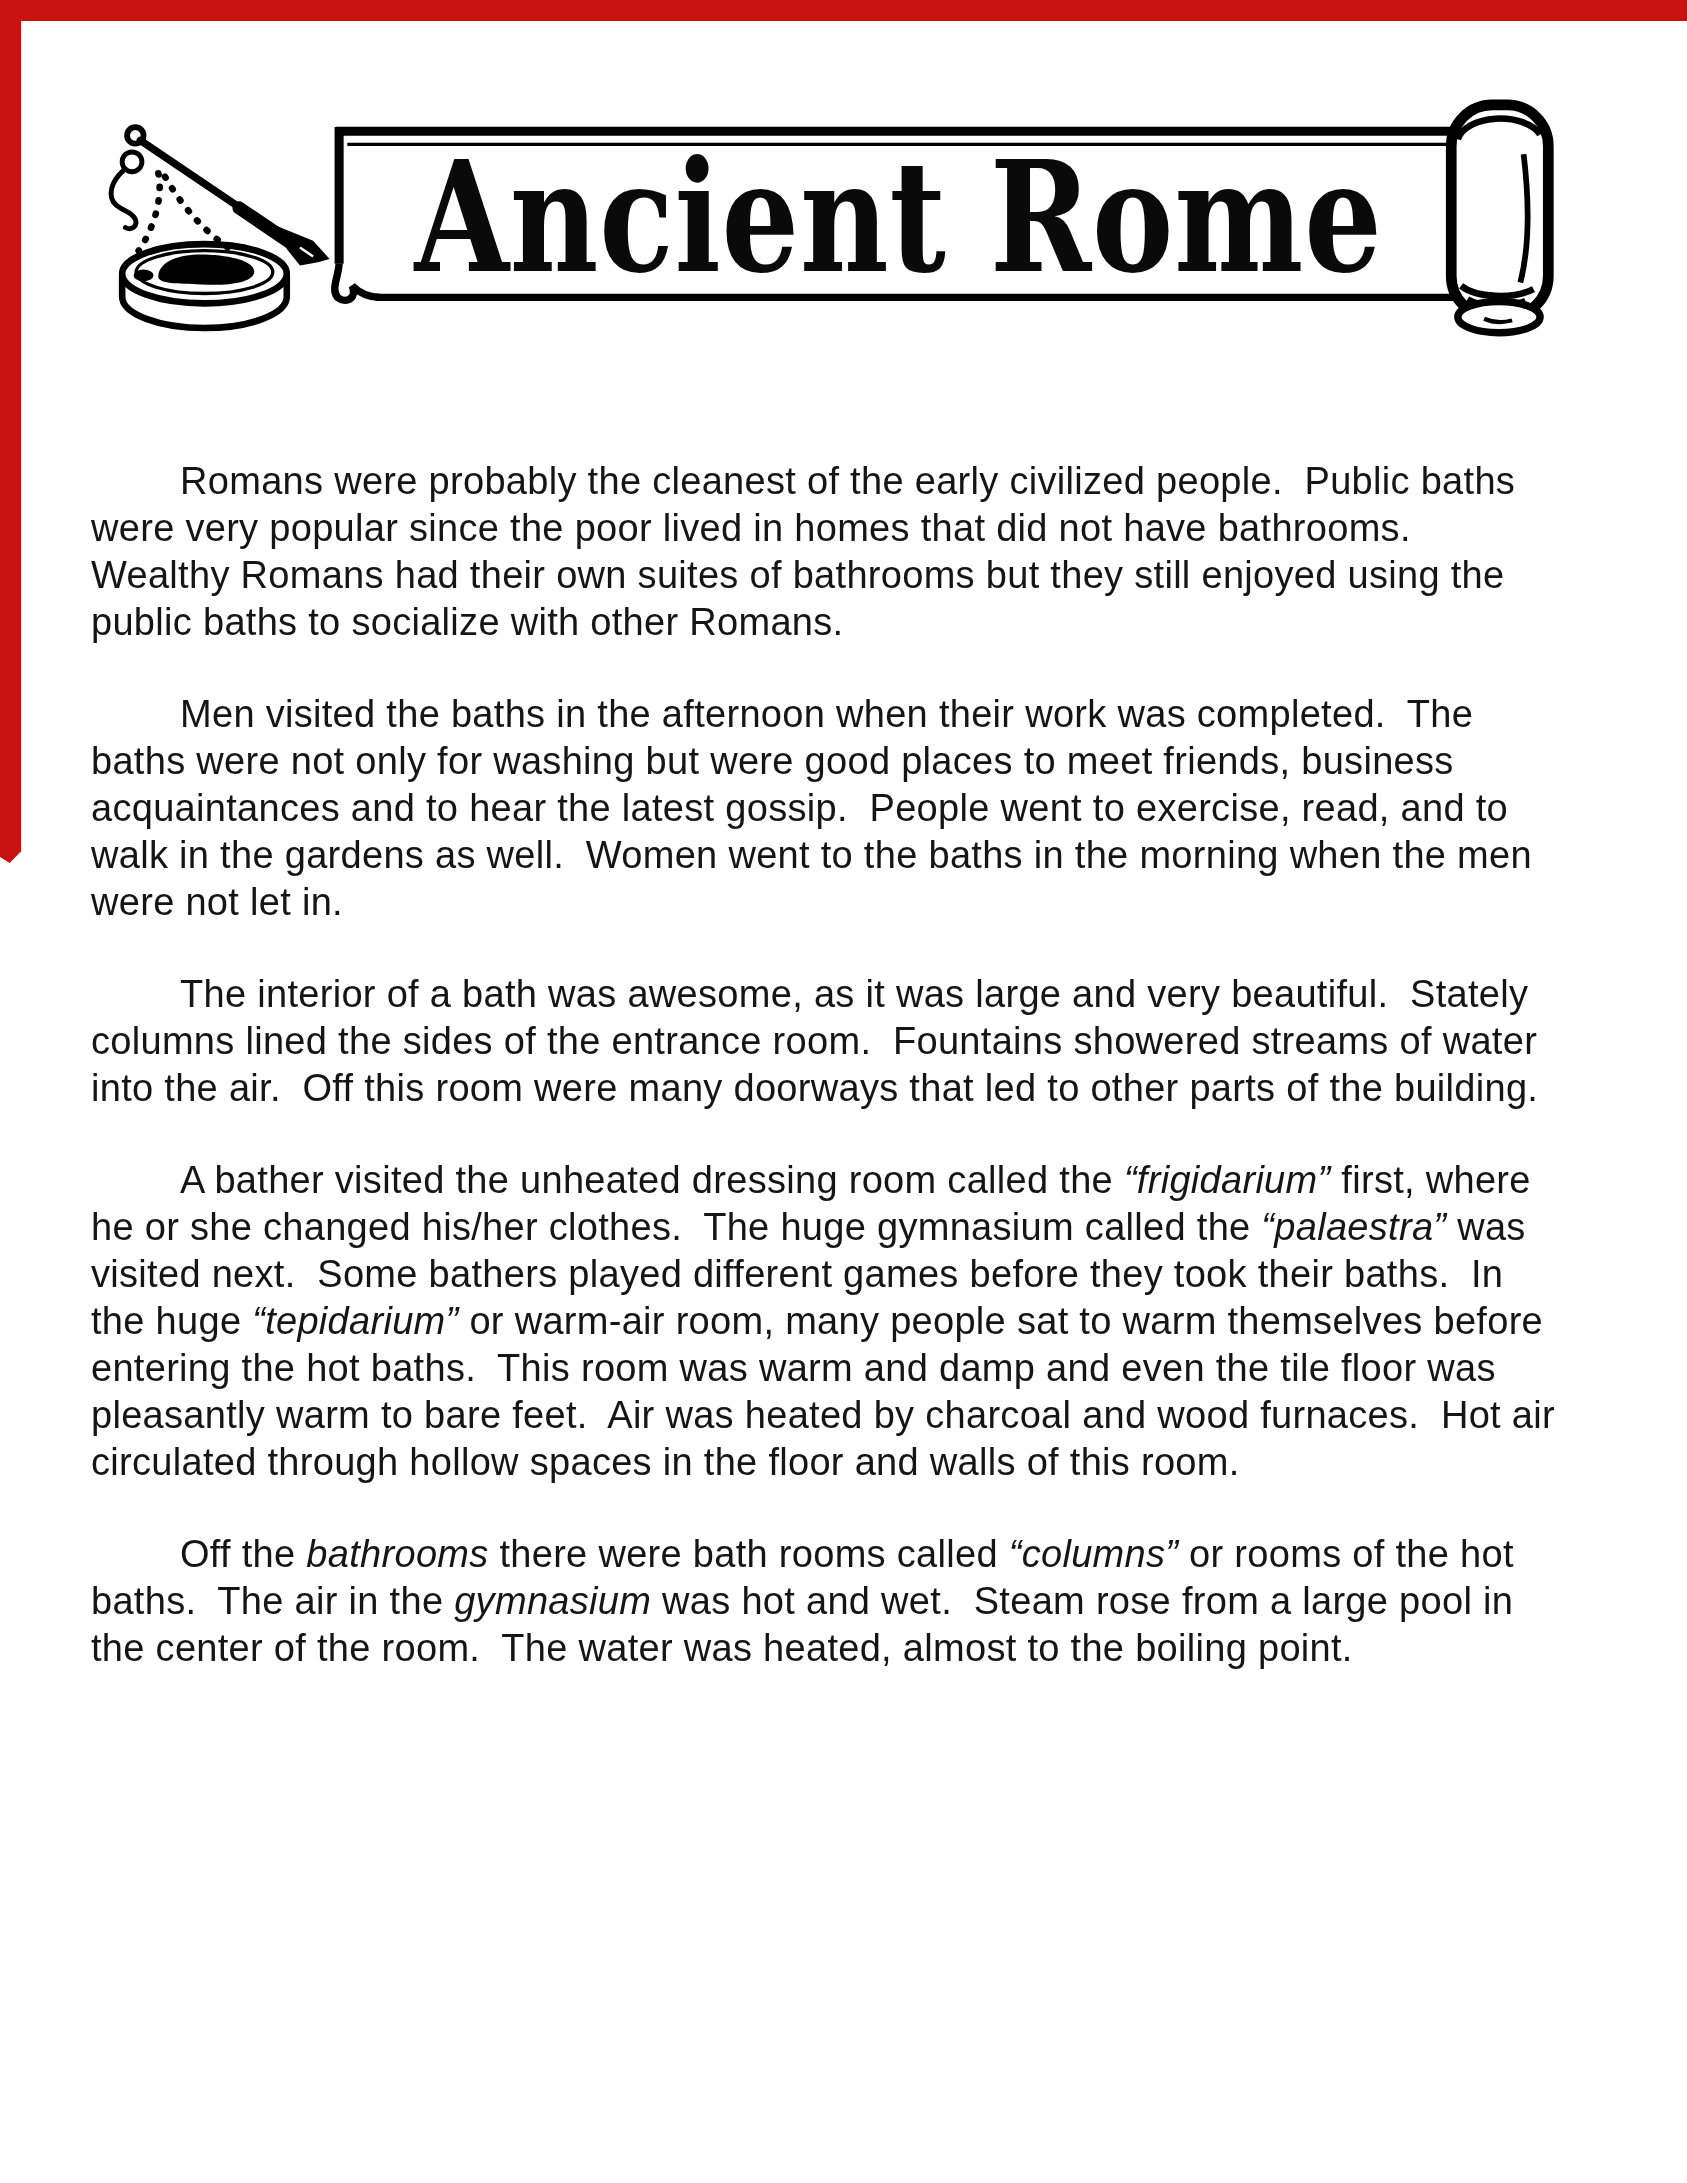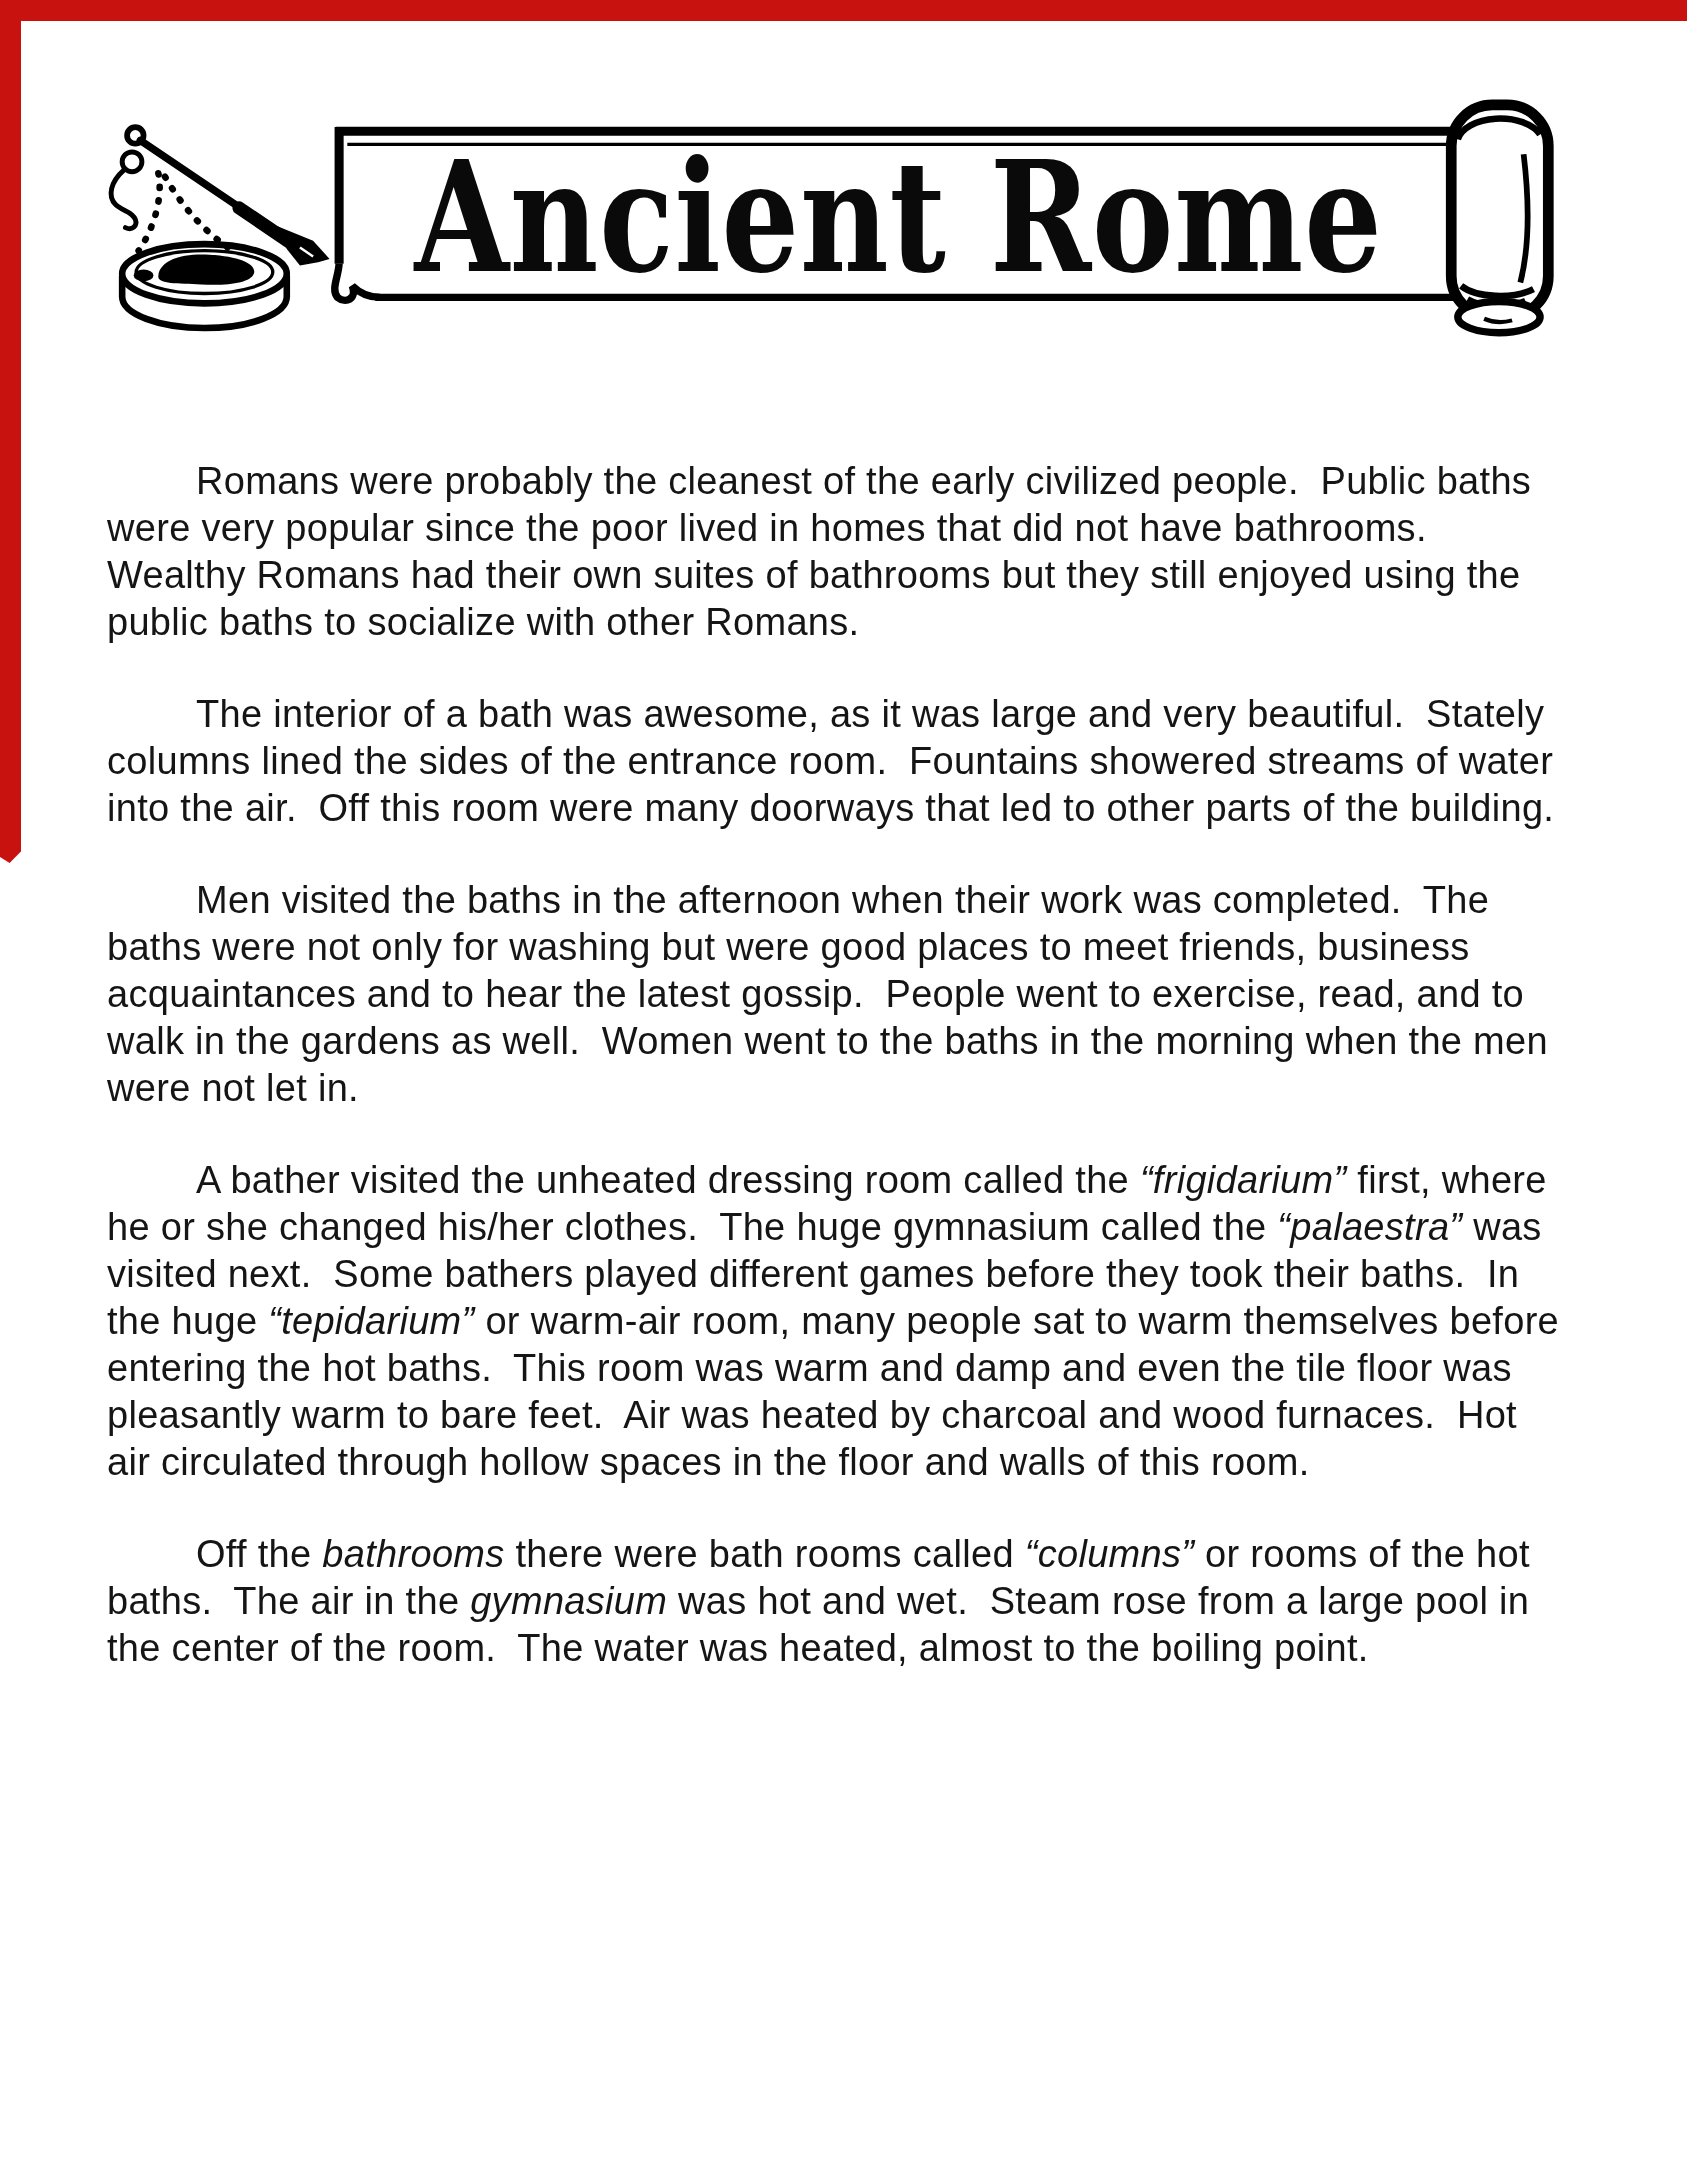--- a/index.html
+++ b/index.html
@@ -40,21 +40,21 @@
     font-family:"Liberation Sans", sans-serif;
     font-style:italic;font-weight:700;
     font-size:56px;letter-spacing:-0.8px;
     color:#0d0d0d;
   }
   .body-text{
     position:absolute;left:91px;top:458px;width:1473px;
     font-size:38px;line-height:47px;letter-spacing:0.3px;
     color:#151515;
   }
-  .para{margin:0 0 45px 16px;text-indent:89px;white-space:pre-wrap;}
+  .para{margin:0 0 45px 0;text-indent:89px;white-space:pre-wrap;}
   .it{font-style:italic;}
   .footer{
     position:absolute;left:0;top:2010px;width:1687px;height:44px;
     font-family:"Liberation Serif", serif;
     font-weight:700;font-size:27px;color:#0d0d0d;
   }
   .footer-left{position:absolute;left:76px;top:3.3px;}
   .footer-page{
     position:absolute;left:0;top:0;width:100%;text-align:center;
     font-family:"DejaVu Serif", serif;font-weight:400;font-size:31px;
@@ -117,21 +117,21 @@
     </g>
   </svg>
 
   <div class="banner-title">
     <span class="banner-title-inner">Ancient Rome</span>
   </div>
 
 
   <div class="body-text">
     <p class="para"><span>Romans were probably the cleanest of the early civilized people.  Public baths were very popular since the poor lived in homes that did not have bathrooms.  Wealthy Romans had their own suites of bathrooms but they still enjoyed using the public baths to socialize with other Romans.</span></p>
+    <p class="para"><span>Men visited the baths in the afternoon when their work was completed.  The baths were not only for washing but were good places to meet friends, business acquaintances and to hear the latest gossip.  People went to exercise, read, and to walk in the gardens as well.  Women went to the baths in the morning when the men were not let in.</span></p>
     <p class="para"><span>The interior of a bath was awesome, as it was large and very beautiful.  Stately columns lined the sides of the entrance room.  Fountains showered streams of water into the air.  Off this room were many doorways that led to other parts of the building.</span></p>
-    <p class="para"><span>Men visited the baths in the afternoon when their work was completed.  The baths were not only for washing but were good places to meet friends, business acquaintances and to hear the latest gossip.  People went to exercise, read, and to walk in the gardens as well.  Women went to the baths in the morning when the men were not let in.</span></p>
     <p class="para"><span>A bather visited the unheated dressing room called the </span><span class="it">“frigidarium”</span><span> first, where he or she changed his/her clothes.  The huge gymnasium called the </span><span class="it">“palaestra”</span><span> was visited next.  Some bathers played different games before they took their baths.  In the huge </span><span class="it">“tepidarium”</span><span> or warm-air room, many people sat to warm themselves before entering the hot baths.  This room was warm and damp and even the tile floor was pleasantly warm to bare feet.  Air was heated by charcoal and wood furnaces.  Hot air circulated through hollow spaces in the floor and walls of this room.</span></p>
     <p class="para"><span>Off the </span><span class="it">bathrooms</span><span> there were bath rooms called </span><span class="it">“columns”</span><span> or rooms of the hot baths.  The air in the </span><span class="it">gymnasium</span><span> was hot and wet.  Steam rose from a large pool in the center of the room.  The water was heated, almost to the boiling point.</span></p>
   </div>
 
 
 </div>
 
 
 </body></html>

